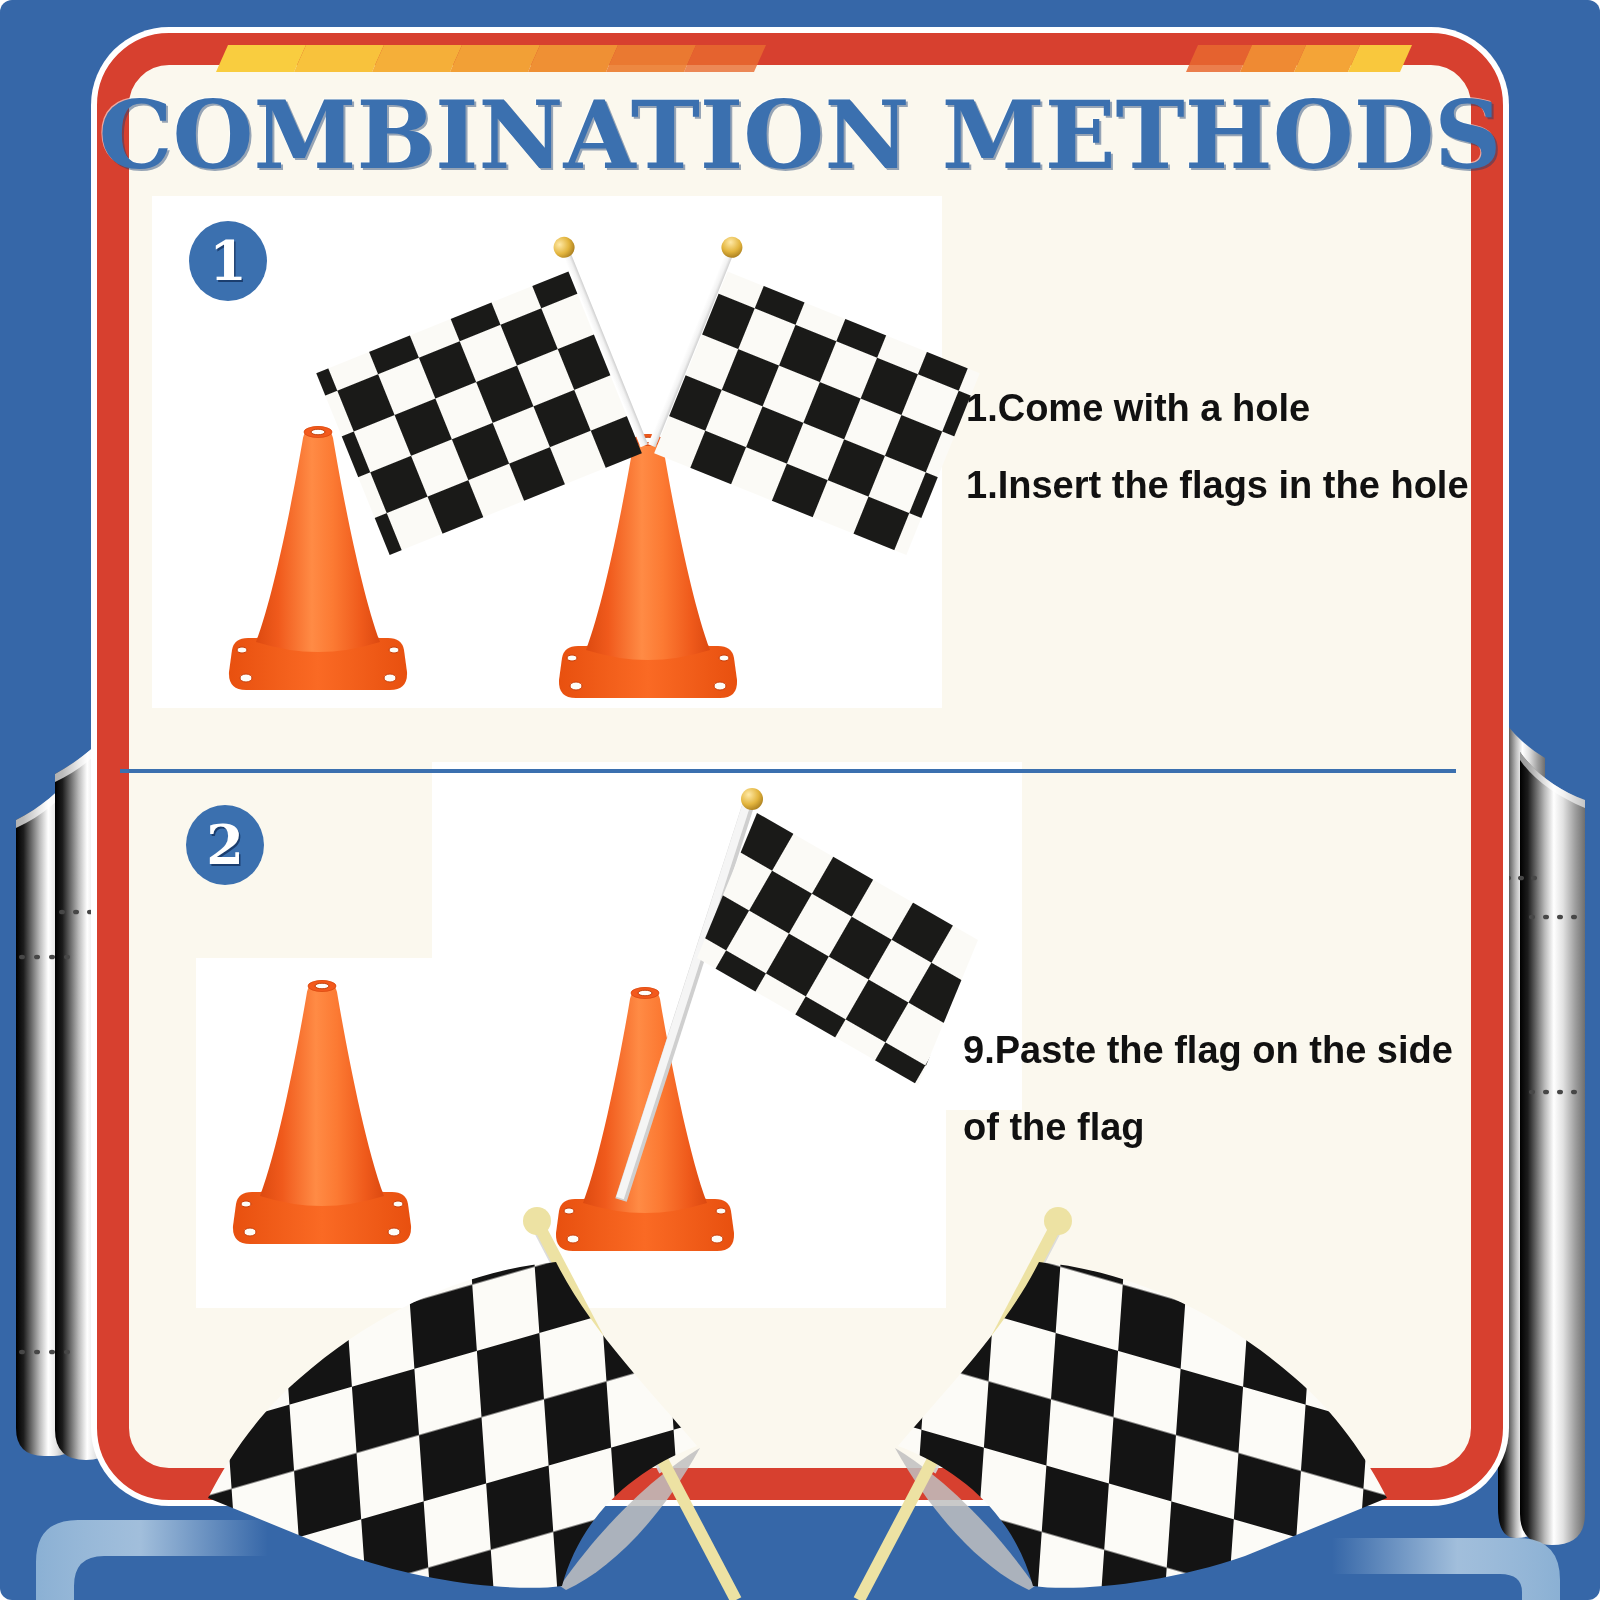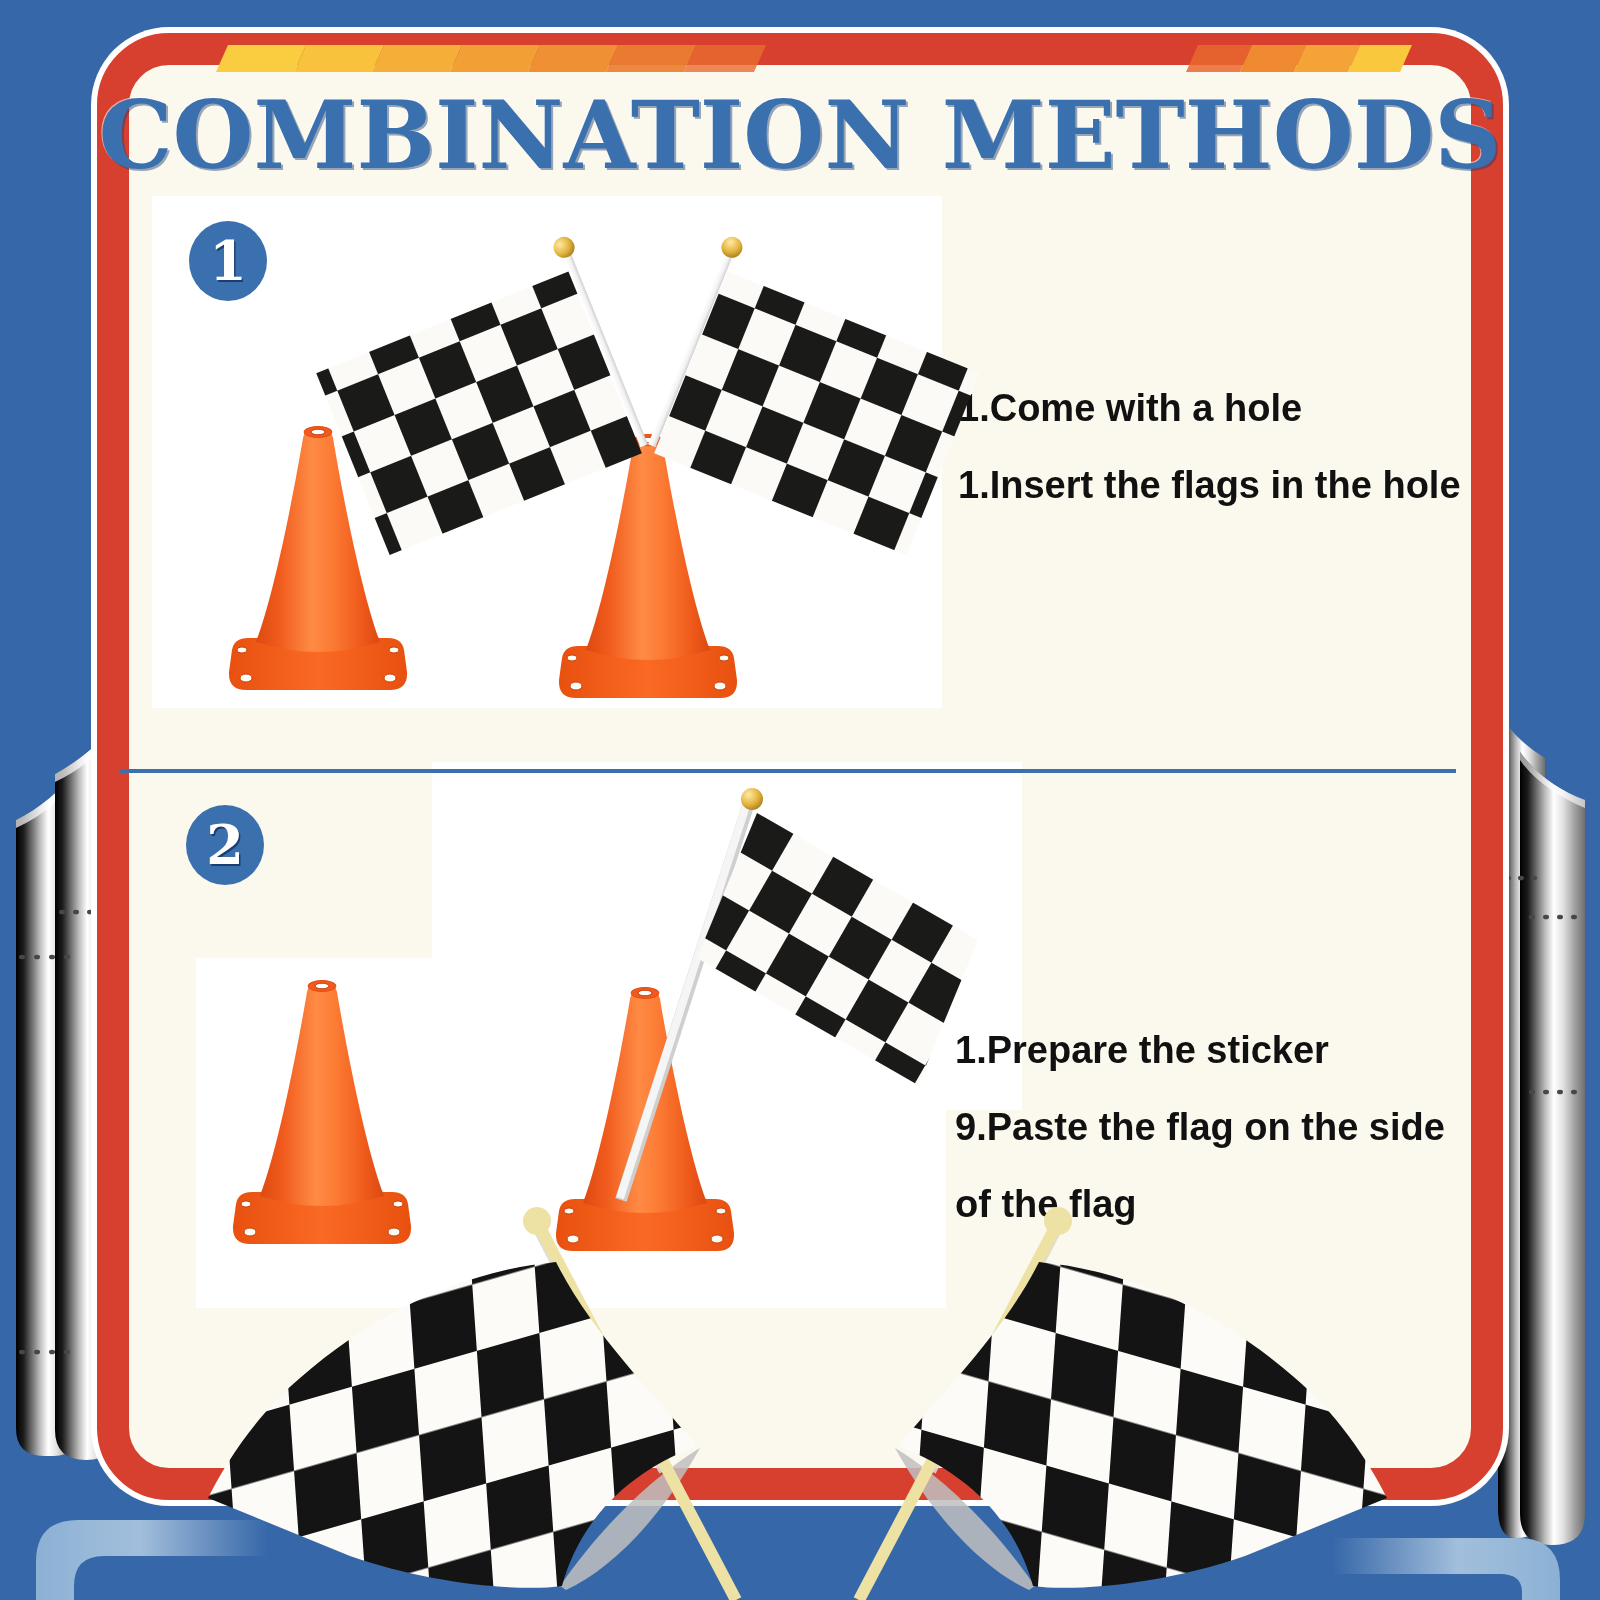--- a/index.html
+++ b/index.html
@@ -1,17 +1,17 @@
 <!DOCTYPE html>
 <html><head>
 <meta charset="utf-8">
 <style>
   html,body{margin:0;padding:0;}
   .stage{position:relative;width:1600px;height:1600px;overflow:hidden;background:#3667A8;
-         font-family:"Liberation Sans", sans-serif;}
+         font-family:"Liberation Sans", sans-serif;border-radius:12px;}
   .layer{position:absolute;left:0;top:0;width:1600px;height:1600px;pointer-events:none;}
   
   .card{position:absolute;left:97px;top:33px;width:1406px;height:1467px;box-sizing:border-box;
         background:#FBF8EE;border:32px solid #D7402F;border-radius:72px;
         box-shadow:0 0 0 6px #FFFFFF; z-index:2;}
   
   .strip{position:absolute;top:45px;height:27px;display:flex;z-index:2;}
   .strip .seg{height:27px;transform:skewX(-24deg);}
   
   .title{position:absolute;left:97px;top:84px;width:1406px;text-align:center;z-index:4;
@@ -22,21 +22,21 @@
   .photo{position:absolute;background:#FFFFFF;z-index:3;}
   
   .badge{position:absolute;width:78px;height:80px;border-radius:50%;background:#3B70AF;z-index:4;
          display:flex;align-items:center;justify-content:center;
          font-family:"DejaVu Serif", serif;font-weight:bold;font-size:54px;color:#FFFFFF;
          text-shadow:1.5px 1.5px 0 rgba(20,50,95,.8);}
   
   .divider{position:absolute;left:120px;top:769px;width:1336px;height:4px;background:#3B70AF;z-index:4;}
   
   .steps{position:absolute;z-index:4;color:#111111;font-weight:bold;font-size:38px;line-height:77px;
-         font-family:"Liberation Sans", sans-serif;}
+         font-family:"Liberation Sans", sans-serif;margin-left:8px;}
   .art{z-index:5;}
   .back{z-index:1;}
 </style>
 </head>
 <body>
 
 <div class="stage">
 
   <svg class="layer back" viewBox="0 0 1600 1600">
     <defs>
@@ -134,21 +134,20 @@
   <div class="badge" style="left:186px;top:805px;">
     <span>2</span>
   </div>
   <div class="divider"></div>
 
   <div class="steps" style="left:958px;top:370px;">
     <div>1.Come with a hole</div>
     <div>1.Insert the flags in the hole</div>
   </div>
   <div class="steps" style="left:955px;top:1012px;">
-    <div>1.Prepare the sticker</div>
     <div>9.Paste the flag on the side</div>
     <div>of the flag</div>
   </div>
 
   <svg class="layer art" viewBox="0 0 1600 1600">
     <defs>
       <linearGradient id="gBody" x1="0" y1="0" x2="1" y2="0">
         <stop offset="0" stop-color="#DD4A10"></stop>
           <stop offset=".18" stop-color="#F05A1C"></stop>
         <stop offset=".45" stop-color="#FF8B45"></stop>

